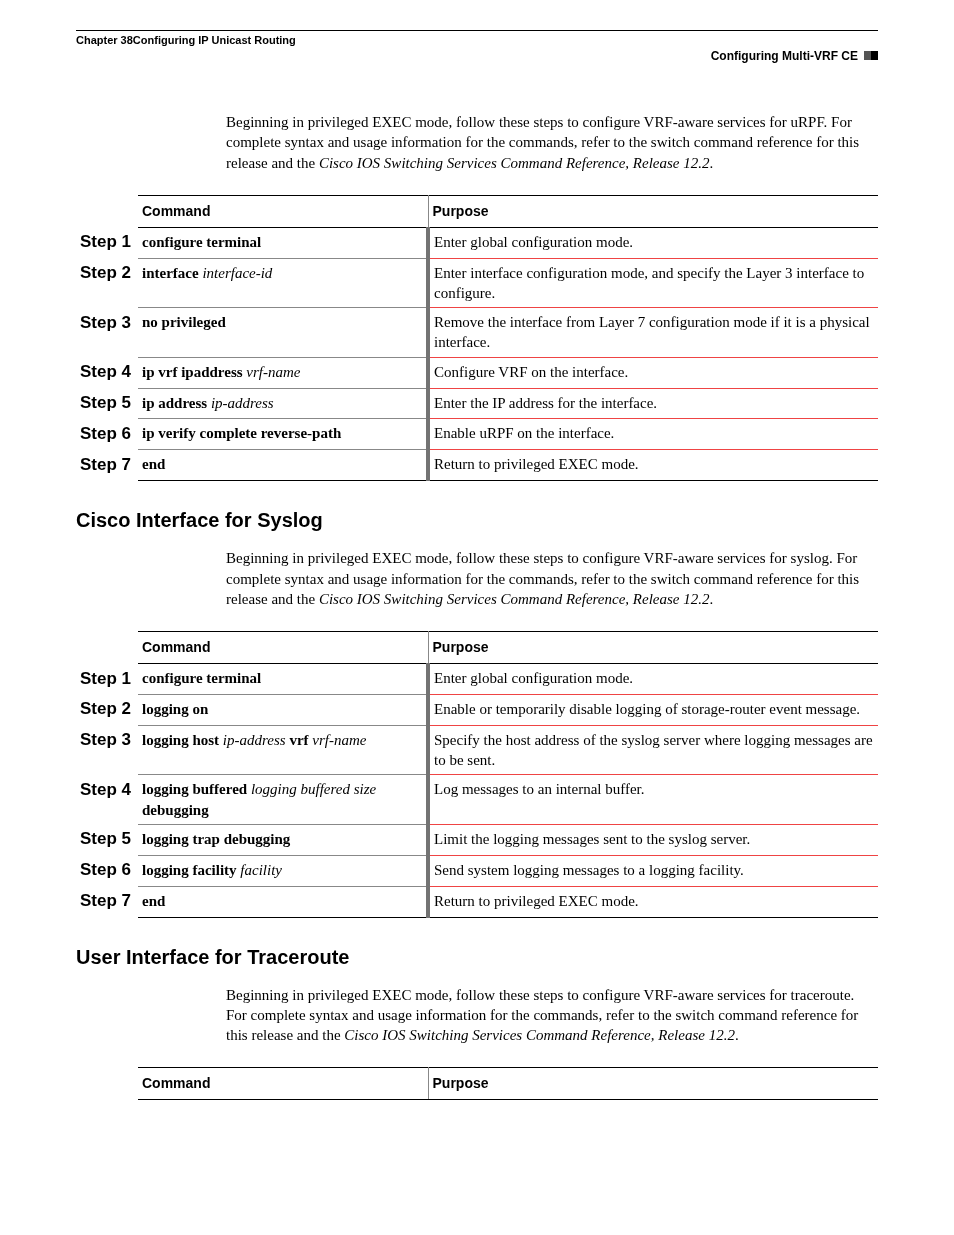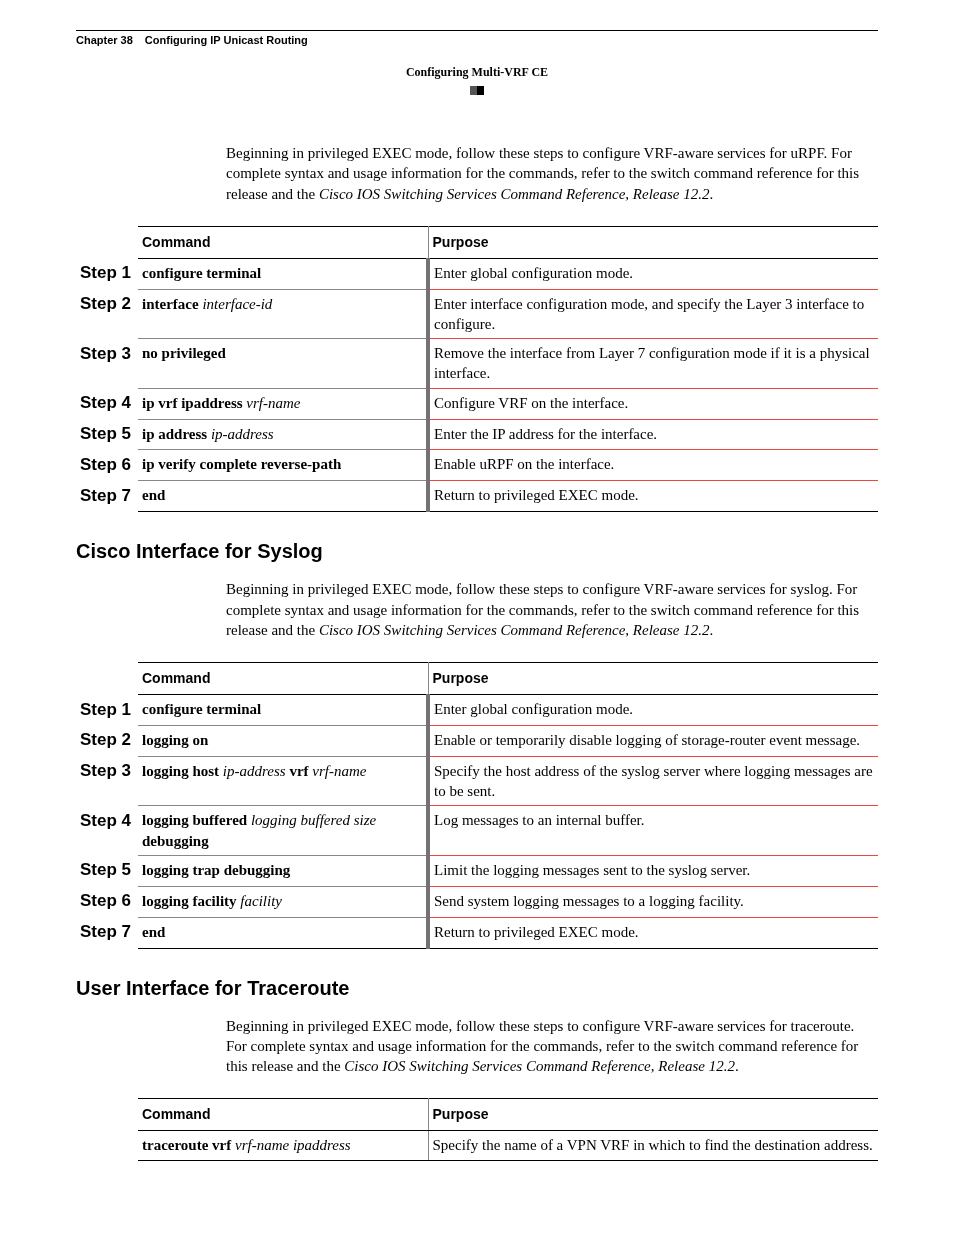--- a/index.html
+++ b/index.html
@@ -7,22 +7,22 @@
     font-family: "Times New Roman", Times, serif;
     font-size: 15px;
     color: #000;
     background: #fff;
     width: 954px;
     padding: 30px 76px 40px 76px;
     line-height: 1.35;
   }
   .header-line { border-top: 1px solid #000; margin-bottom: 2px; position: relative; }
   .header-top { display: flex; justify-content: space-between; align-items: flex-start; font-family: Arial, Helvetica, sans-serif; font-size: 11px; font-weight: bold; }
-  .header-left { display: flex; gap: 12px; }
-  .header-right-row { display: flex; justify-content: flex-end; align-items: center; gap: 6px; margin-top: 16px; font-family: Liberation Serif, serif; font-size: 12px; font-weight: bold; flex-direction: column; }
+  .header-left { display: flex; }
+  .header-right-row { display: flex; justify-content: flex-end; align-items: center; gap: 6px; margin-top: 0; font-family: Liberation Sans, sans-serif; font-size: 12px; font-weight: bold; }
   .marker-half { width: 14px; height: 9px; background: linear-gradient(to right, #555 50%, #000 50%); display: inline-block; }
 
   .body-para { margin: 48px 0 22px 150px; font-size: 15px; }
   .body-para2 { margin: 14px 0 22px 150px; font-size: 15px; }
   .italic { font-style: italic; }
 
   table.steps { width: 100%; border-collapse: collapse; margin-top: 6px; margin-bottom: 26px; }
   table.steps td, table.steps th { vertical-align: top; padding: 4px 4px 4px 4px; font-size: 15px; }
   table.steps th { text-align: left; font-family: Arial, Helvetica, sans-serif; font-size: 14px; font-weight: bold; border-top: 1.5px solid #000; border-bottom: 1.5px solid #000; padding-top: 6px; padding-bottom: 6px; }
   table.steps .stepcol { width: 62px; font-family: Arial, Helvetica, sans-serif; font-size: 17px; font-weight: bold; border: none !important; }
@@ -161,18 +161,14 @@
 <p class="body-para2">
   <span>Beginning in privileged EXEC mode, follow these steps to configure VRF-aware services for traceroute. For complete syntax and usage information for the commands, refer to the switch command reference for this release and the </span><span class="italic">Cisco IOS Switching Services Command Reference, Release 12.2</span><span>.</span>
 </p>
 
 <table class="plain">
   <tbody>
       <tr>
     <th class="cmdcol2">Command</th>
     <th>Purpose</th>
   </tr>
-  <tr>
-    <td class="cmdcol2"><span class="bold">traceroute vrf </span><span class="italic">vrf-name ipaddress</span></td>
-    <td>Specify the name of a VPN VRF in which to find the destination address.</td>
-  </tr>
 </tbody>
   </table>
 
 </body></html>

